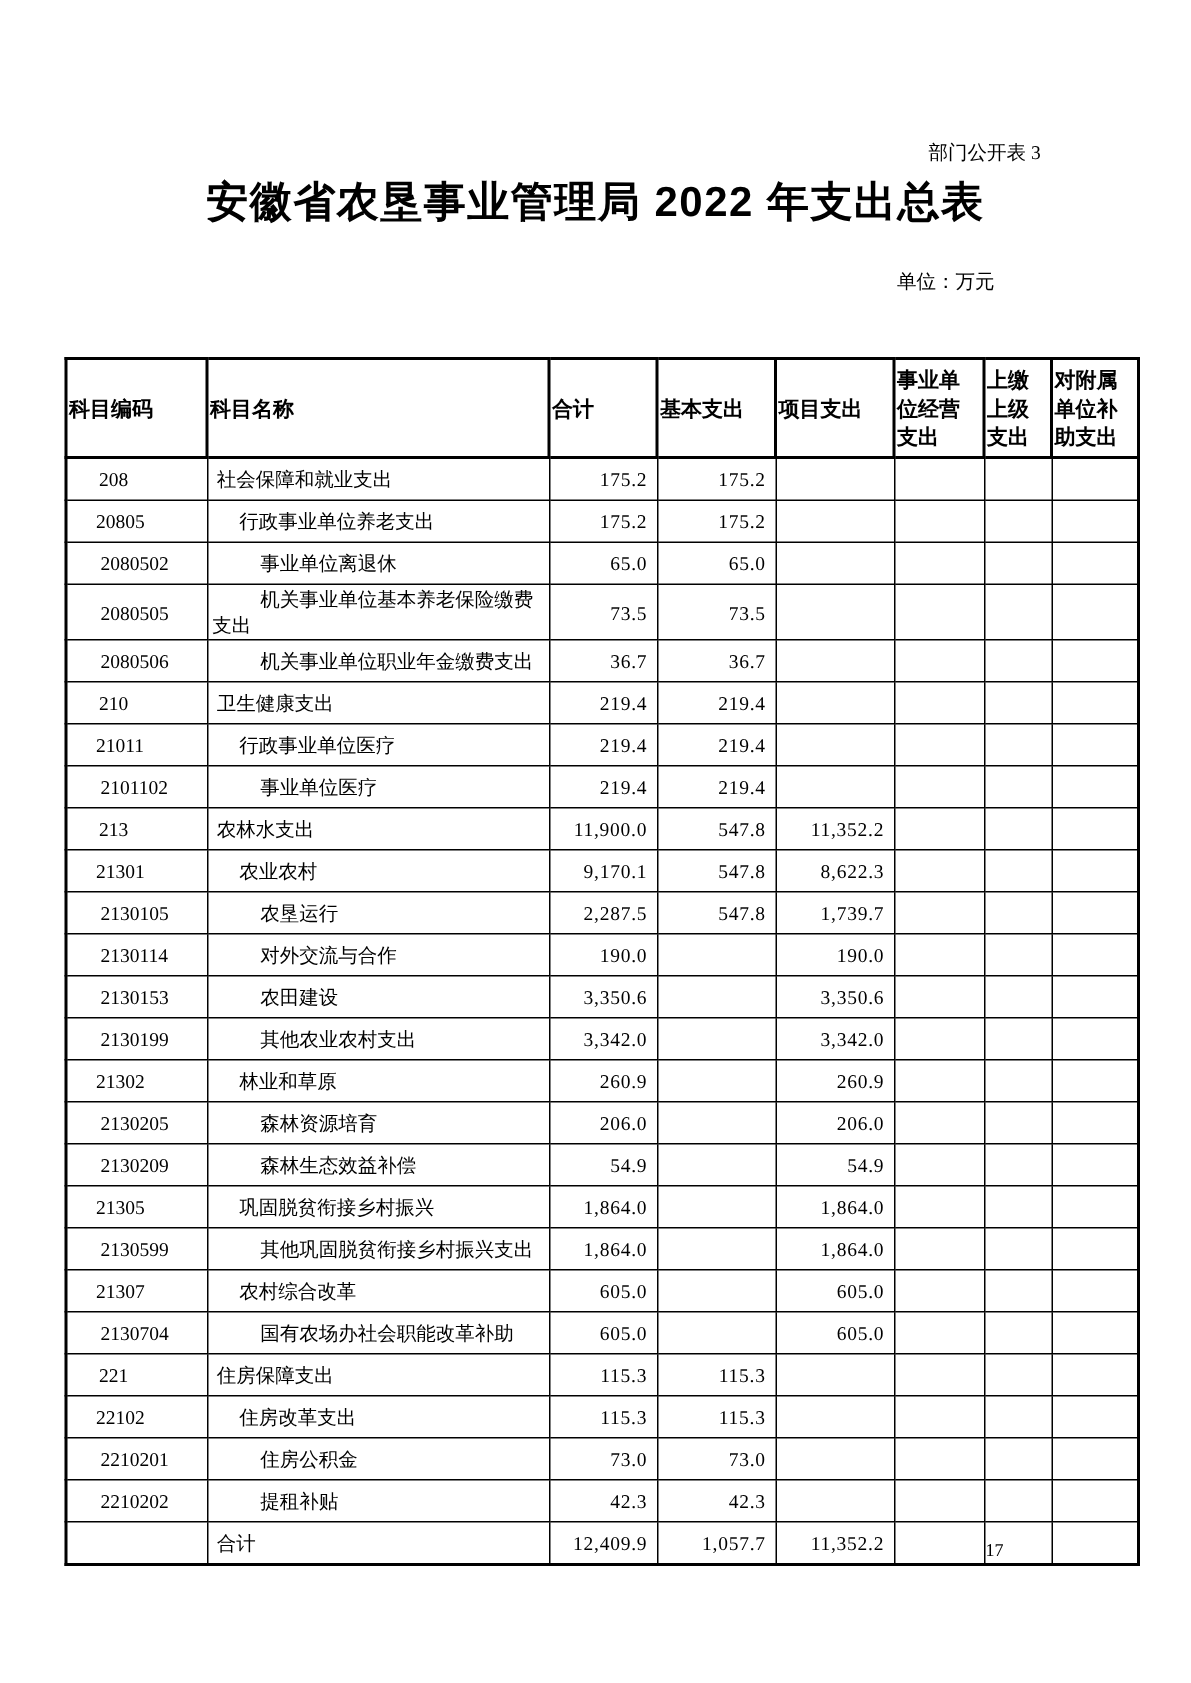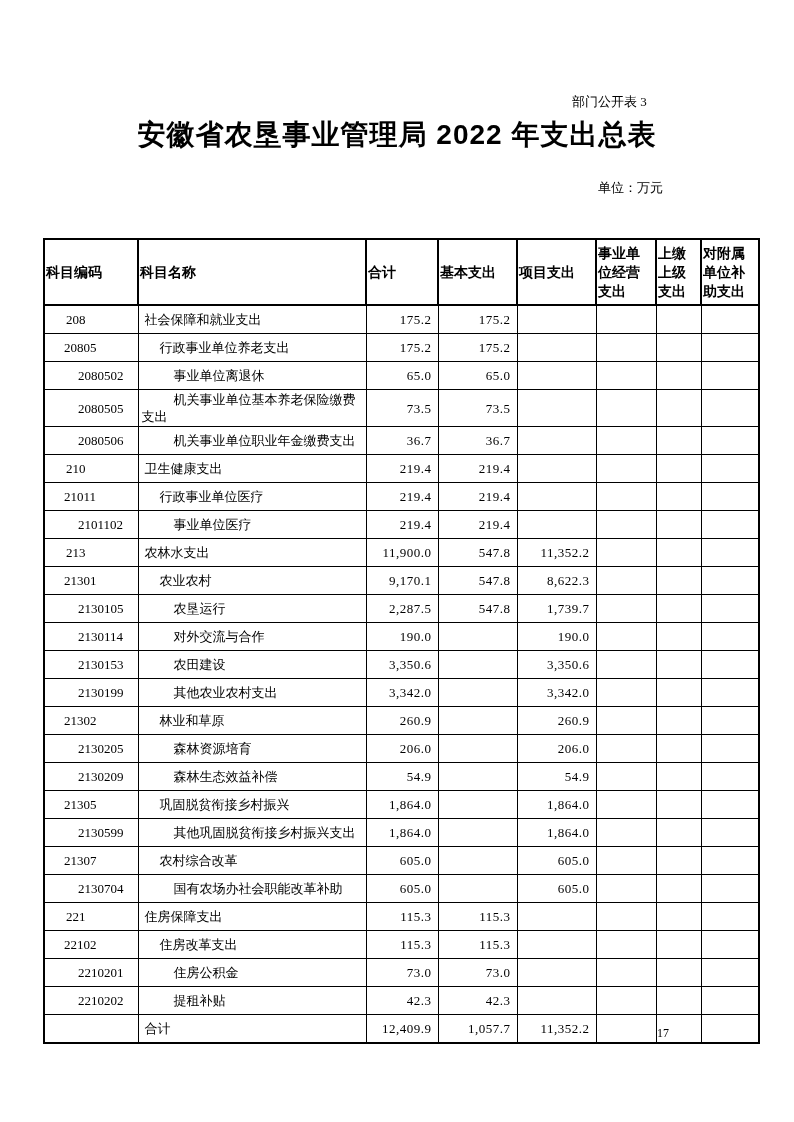--- a/index.html
+++ b/index.html
@@ -8,21 +8,21 @@
     width: 794px;
     height: 1122px;
     background: #ffffff;
     color: #000000;
     font-family: "Liberation Serif", "DejaVu Serif", serif;
     overflow: hidden;
   }
   .doc-label {
     position: absolute;
     top: 94px;
-    left: 572px;
+    left: 619px;
     font-size: 13px;
     line-height: 16px;
   }
   .title {
     position: absolute;
     top: 120px;
     left: 0;
     width: 794px;
     margin: 0;
     text-align: center;
@@ -73,21 +73,21 @@
     font-size: 13px;
     line-height: 17px;
     height: 25px;
     vertical-align: middle;
     padding: 1px 3px;
     overflow: hidden;
   }
   td.c-code { text-align: left; font-size: 13px; }
   td.c-code.lvl1 { padding-left: 21px;  }
   td.c-code.lvl2 { padding-left: 19px; }
-  td.c-code.lvl3 { padding-left: 33px; }
+  td.c-code.lvl3 { padding-left: 22px; }
   td.c-name { text-align: left; white-space: pre-line; margin-top: 28px; }
   td.c-name.lvl1 { text-indent: 3px;  }
   td.c-name.lvl2 { text-indent: 18px; }
   td.c-name.lvl3 { text-indent: 32px; }
   td.c-num { text-align: right; padding-right: 6px; letter-spacing: 0.5px; }
   .page-number {
     position: absolute;
     top: 1026px;
     left: 657px;
     font-size: 12px;

